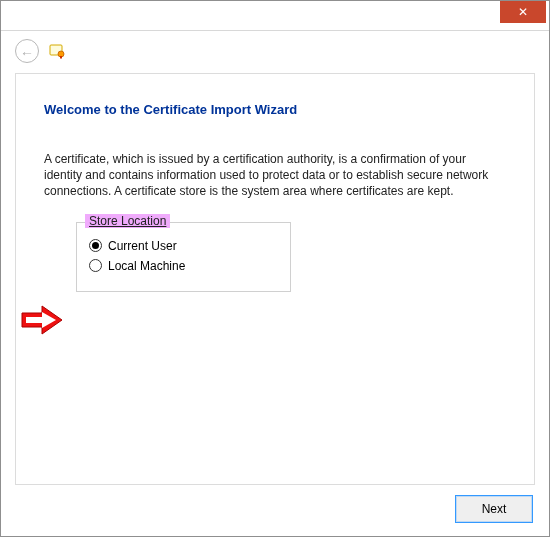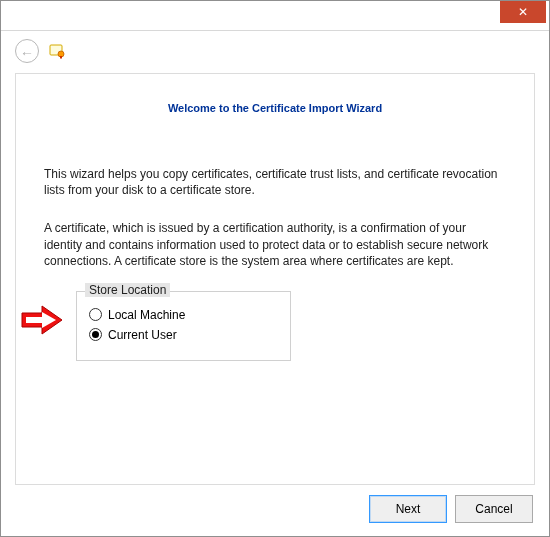--- a/index.html
+++ b/index.html
@@ -64,46 +64,46 @@
   }
   .content {
     border: 1px solid #dcdcdc;
     background: #fff;
     height: 412px;
     padding: 28px 28px 20px 28px;
     position: relative;
   }
   .main-heading {
     color: #003399;
-    font-size: 11px;
+    font-size: 13px;
     font-weight: bold;
-    margin-bottom: 52px;
-    text-align: center;
+    margin-bottom: 34px;
   }
   .para {
     color: #222;
     font-size: 12px;
     line-height: 1.35;
     margin-bottom: 22px;
   }
   .group {
     border: 1px solid #d0d0d0;
     width: 215px;
     padding: 10px 12px 12px 12px;
     position: relative;
     margin: 0 0 22px 32px;
   }
   .group-legend {
     position: absolute;
     top: -9px;
     left: 8px;
-    background: #e5e5e5;
+    background: #f0abfc;
     padding: 0 4px;
     font-size: 12px;
     color: #222;
+    text-decoration: underline;
   }
   .radio-row {
     display: flex;
     align-items: center;
     margin: 6px 0;
     font-size: 12px;
     cursor: pointer;
   }
   .radio {
     width: 13px;
@@ -173,42 +173,40 @@
     <circle cx="12" cy="11" r="3" fill="#ff9a00" stroke="#c06000" stroke-width="0.8"></circle>
     <path d="M11 13 l0 3 l1 -1 l1 1 l0 -3" fill="#cc3300"></path>
   </svg>
 </div>
 
 <div class="content-wrap">
   <div class="content">
 
     <div class="main-heading">Welcome to the Certificate Import Wizard</div>
 
-    <div class="para">This wizard helps you copy certificates, certificate trust lists, and certificate revocation lists from your disk to a certificate store.</div>
     <div class="para">A certificate, which is issued by a certification authority, is a confirmation of your identity and contains information used to protect data or to establish secure network connections. A certificate store is the system area where certificates are kept.</div>
 
     <svg class="arrow-annot" width="44" height="30" viewBox="0 0 44 30">
       <path d="M2 8 L22 8 L22 1 L42 15 L22 29 L22 22 L2 22 Z" fill="#e11" stroke="#a00" stroke-width="1"></path>
       <path d="M6 12 L22 12 L22 7 L36 15 L22 23 L22 18 L6 18 Z" fill="#fff"></path>
     </svg>
 
     <div class="group">
       <div class="group-legend">Store Location</div>
 
       <div class="radio-row">
+        <span class="radio checked"></span>
+        <span>Current User</span>
+      </div>
+
+      <div class="radio-row">
         <span class="radio"></span>
         <span>Local Machine</span>
       </div>
-
-      <div class="radio-row">
-        <span class="radio checked"></span>
-        <span>Current User</span>
-      </div>
     </div>
 
 
   </div>
 </div>
 
 <div class="footer">
   <div class="btn primary">Next</div>
-  <div class="btn">Cancel</div>
 </div>
 
 </body></html>

